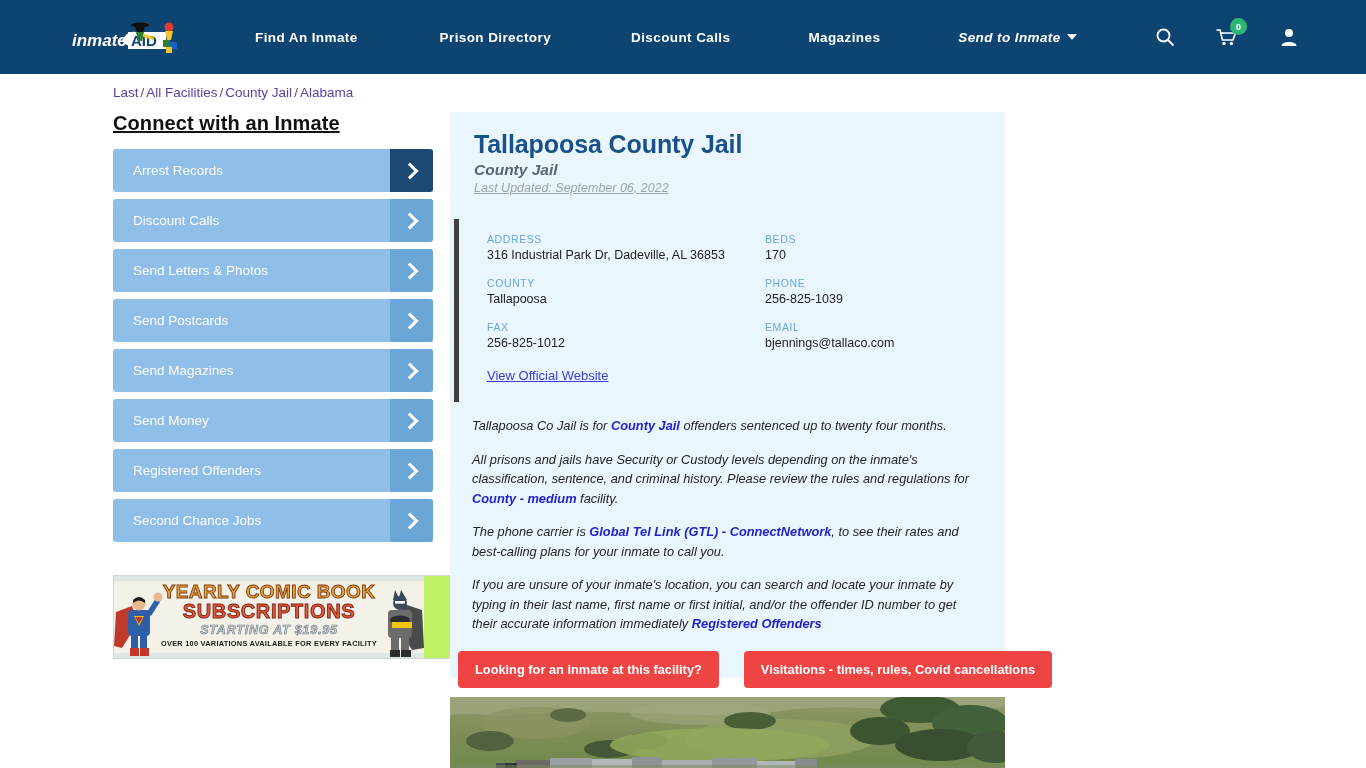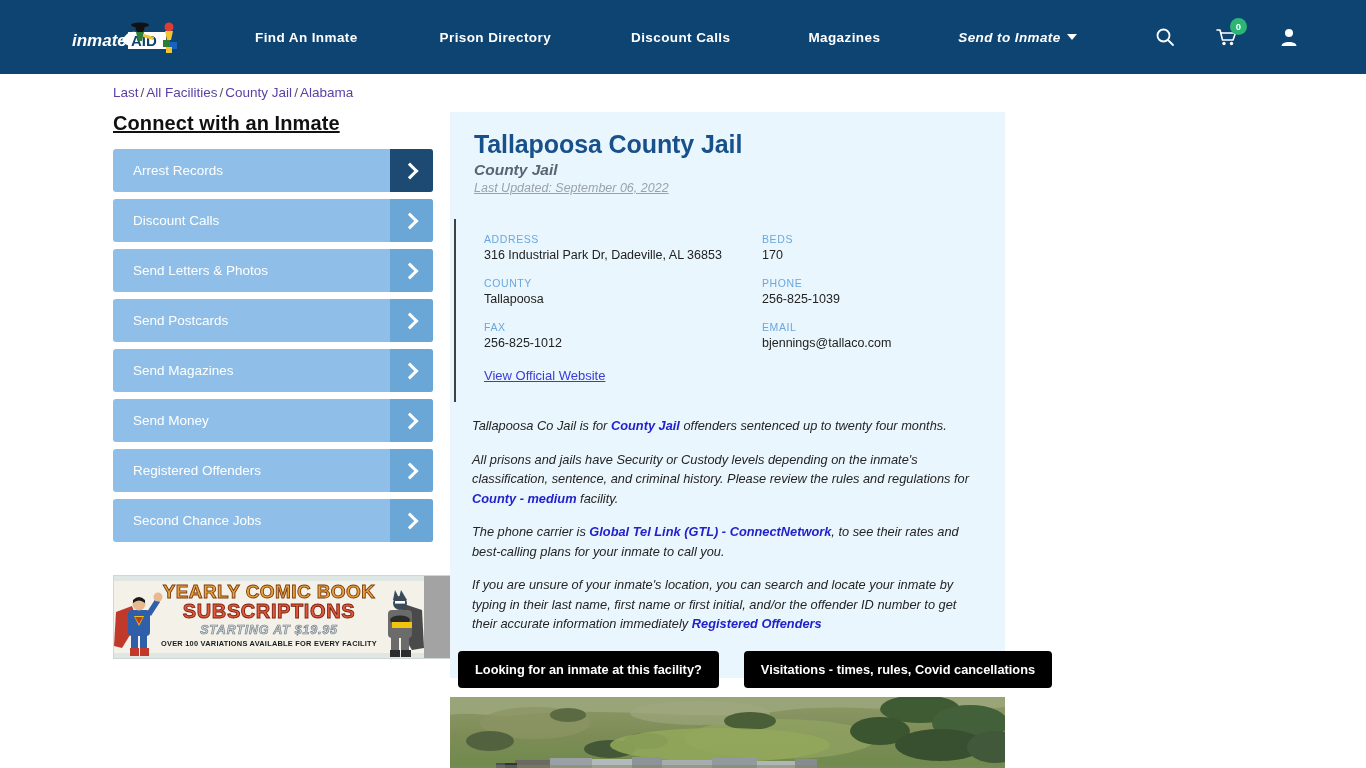--- a/index.html
+++ b/index.html
@@ -133,21 +133,21 @@
     border-top: 3.5px solid #ffffff;
     border-right: 3.5px solid #ffffff;
     transform: rotate(45deg);
     margin-left: -4px;
   }
 
   
   .ad-banner {
     position: absolute; left: 113px; top: 575px;
     width: 372px; height: 84px;
-    background: #a3a3a3;
+    background: #bef264;
     border: 1px solid #cfd8d4;
     overflow: hidden;
   }
 
   
   .card {
     position: absolute; left: 450px; top: 112px;
     width: 555px; height: 566px;
     background: #eaf6fd;
   }
@@ -171,21 +171,21 @@
     font-size: 12.5px;
     font-style: italic;
     margin: 0;
     text-decoration: underline;
   }
 
   .details {
     position: relative;
     margin: 24px 0 0 0;
     padding: 14px 0 18px 28px;
-    border-left: 2px solid #404040;
+    border-left: 5px solid #404040;
     margin-left: 4px;
     width: 551px;
   }
   .detail-grid {
     display: grid;
     grid-template-columns: 278px auto;
     row-gap: 15px;
   }
   .dl { font-size: 10.5px; color: #6aa7dd; letter-spacing: .6px; margin-bottom: 3px; }
   .dv { font-size: 12.5px; color: #222; }
@@ -213,21 +213,21 @@
     text-decoration: none;
     cursor: pointer;
   }
 
   
   .btn-row {
     position: absolute; left: 458px; top: 651px;
     display: flex; gap: 25px;
   }
   .green-btn {
-    background: #000000;
+    background: #ef4444;
     color: #ffffff;
     font-size: 12.8px;
     font-weight: bold;
     border: none;
     border-radius: 4px;
     padding: 11px 17px;
     cursor: pointer;
     white-space: nowrap;
     font-family: "Liberation Sans", sans-serif;
   }

